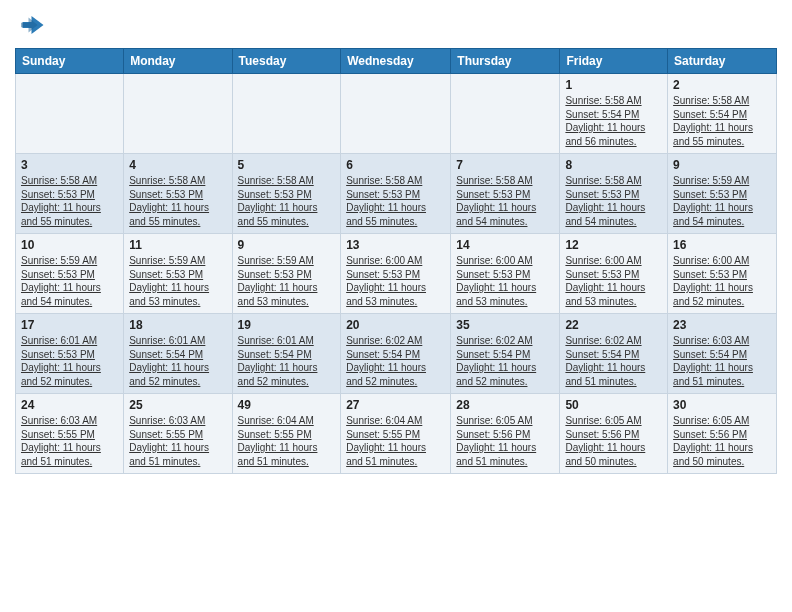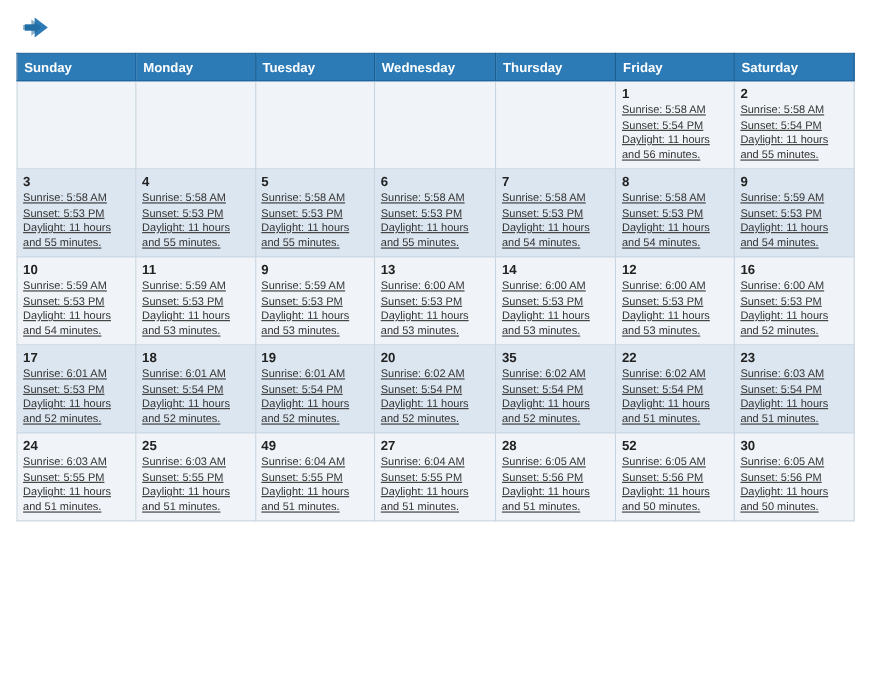--- a/index.html
+++ b/index.html
@@ -316,21 +316,21 @@
 Sunset: 5:55 PM
 Daylight: 11 hours and 51 minutes.</div>
           </td>
           <td>
             <div class="day-number">28</div>
             <div class="day-info" style="white-space: pre-line;">Sunrise: 6:05 AM
 Sunset: 5:56 PM
 Daylight: 11 hours and 51 minutes.</div>
           </td>
           <td>
-            <div class="day-number">52</div>
+            <div class="day-number">50</div>
             <div class="day-info" style="white-space: pre-line;">Sunrise: 6:05 AM
 Sunset: 5:56 PM
 Daylight: 11 hours and 50 minutes.</div>
           </td>
           <td>
             <div class="day-number">30</div>
             <div class="day-info" style="white-space: pre-line;">Sunrise: 6:05 AM
 Sunset: 5:56 PM
 Daylight: 11 hours and 50 minutes.</div>
           </td>

